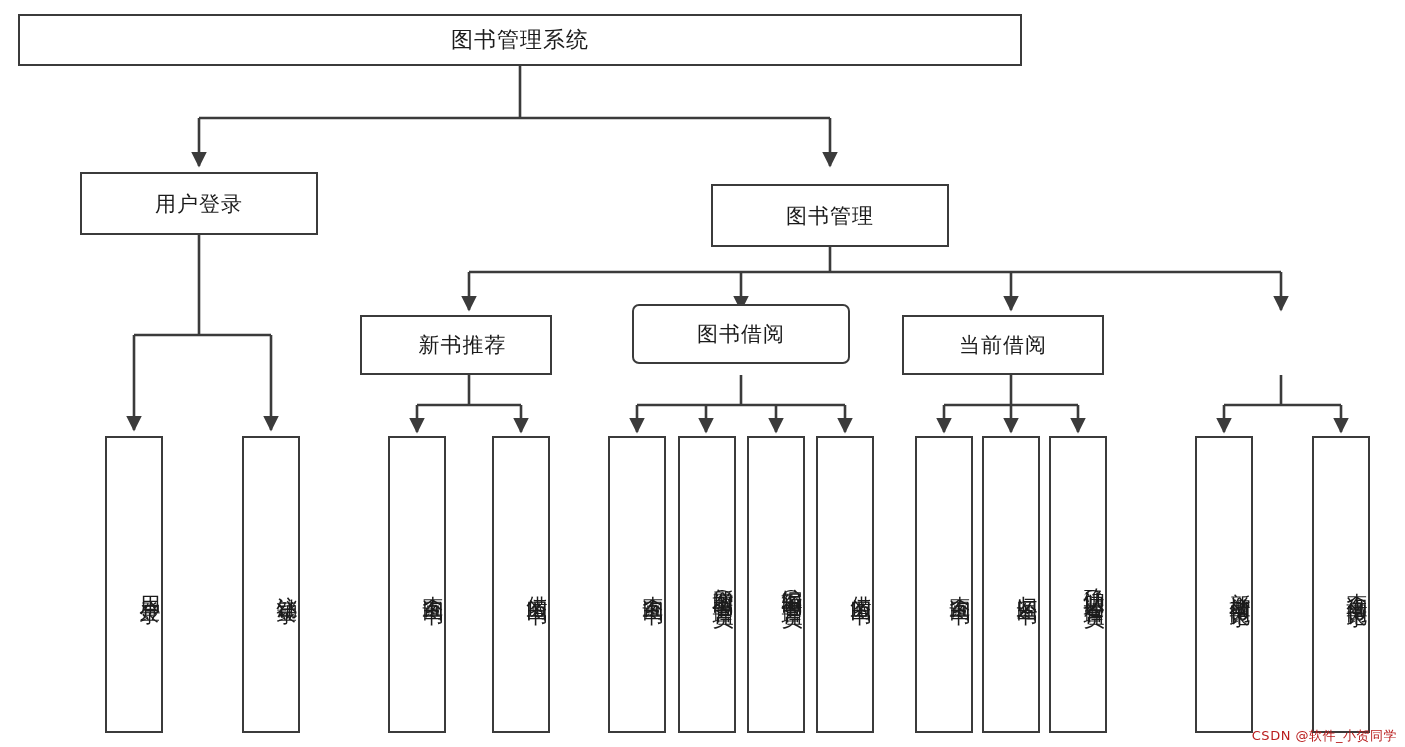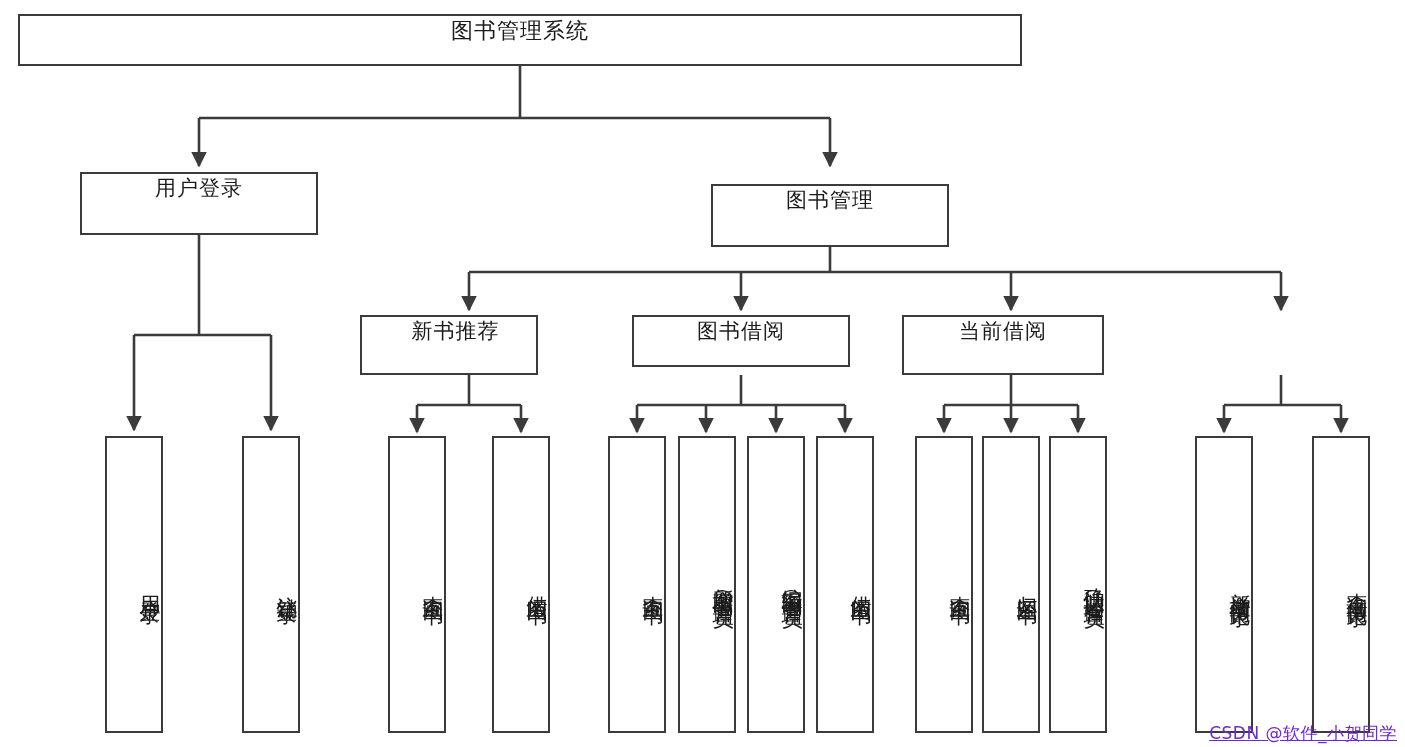--- a/index.html
+++ b/index.html
@@ -23,20 +23,21 @@
     position: absolute;
     left: 0; top: 0;
     width: 1405px; height: 747px;
     pointer-events: none;
   }
   .node {
     position: absolute;
     border: 2px solid #3b3b3b;
     background: #ffffff;
     display: flex;
+    align-items: center;
     justify-content: center;
     color: #1b1b1b;
   }
   .node-h {
     font-size: 21px;
     letter-spacing: 1px;
     white-space: nowrap;
   }
   .node-root {
     font-size: 22px;
@@ -54,26 +55,25 @@
   }
   .node-v > span {
     writing-mode: vertical-rl;
     text-orientation: upright;
     display: block;
   }
   .watermark {
     position: absolute;
     right: 8px;
     bottom: 2px;
-    font-size: 17px;
-    color: #6d28d9;
+    font-size: 13px;
+    color: #b91c1c;
     white-space: nowrap;
     letter-spacing: 0.5px;
     z-index: 5;
-    text-decoration: underline;
   }
 </style>
 </head>
 <body>
 
 <div id="diagram-root">
 
   <svg class="connectors" viewBox="0 0 1405 747" xmlns="http://www.w3.org/2000/svg">
     <defs>
       <marker id="arrow" viewBox="0 0 10 10" refX="9" refY="5" markerWidth="6" markerHeight="6" orient="auto-start-reverse">
@@ -128,24 +128,24 @@
     <span>图书管理系统</span>
   </div>
 
   <div class="node node-h" style="left:80px; top:172px; width:238px; height:63px;">
     <span>用户登录</span>
   </div>
   <div class="node node-h" style="left:711px; top:172px; width:238px; height:63px;margin-top:12px;">
     <span>图书管理</span>
   </div>
 
-  <div class="node node-h" style="left:360px; top:315px; width:178px; height:60px;padding-left:13px;">
+  <div class="node node-h" style="left:360px; top:315px; width:192px; height:60px;padding-left:13px;">
     <span>新书推荐</span>
   </div>
-  <div class="node node-h" style="left:632px; top:315px; width:218px; height:52px;">
+  <div class="node node-h" style="left:632px; top:304px; width:218px; height:60px;border-radius:7px;">
     <span>图书借阅</span>
   </div>
   <div class="node node-h" style="left:902px; top:315px; width:202px; height:60px;font-family:Liberation Mono, monospace;">
     <span>当前借阅</span>
   </div>
 
   <div class="node node-v" style="left:105px; top:436px; width:58px; height:297px;">
     <span>用户登录</span>
   </div>
   <div class="node node-v" style="left:242px; top:436px; width:58px; height:297px;">

